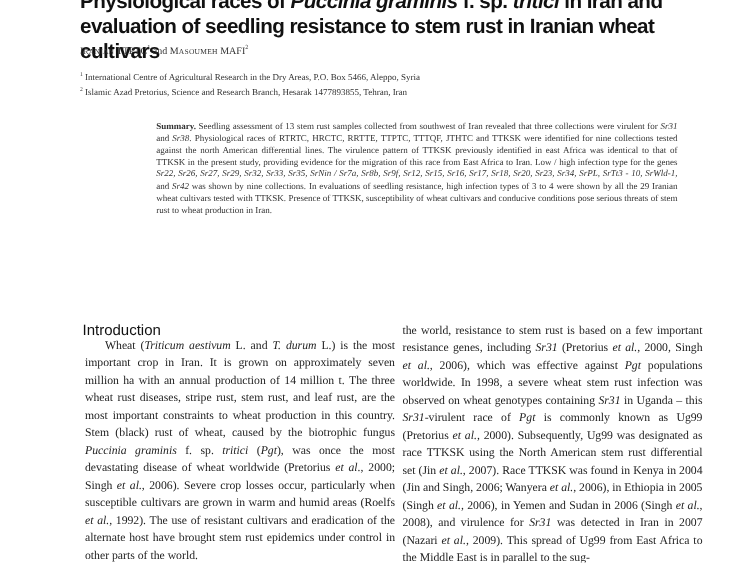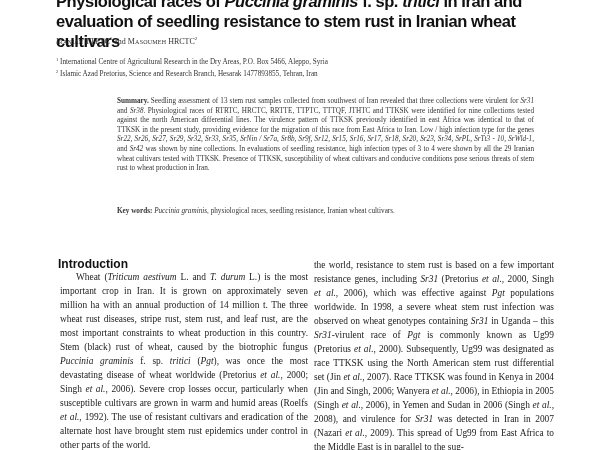--- a/index.html
+++ b/index.html
@@ -1,65 +1,62 @@
 <!DOCTYPE html>
 <html><head>
   <meta charset="utf-8">
   <style>
     html, body { margin: 0; padding: 0; background: #ffffff; }
     body { width: 600px; height: 450px; overflow: hidden; position: relative; color: #1a1a1a; }
-    .page { position: absolute; left: 4px; top: 0; width: 547px; height: 450px; }
+    .page { position: absolute; left: 12px; top: 0; width: 547px; height: 450px; }
     .title { position: absolute; left: 52px; top: -9px; width: 520px; font-family: "Liberation Sans", sans-serif; font-weight: bold; font-size: 16.5px; line-height: 20px; letter-spacing: -0.45px; color: #111; }
     .title i { font-style: italic; }
     .authors { position: absolute; left: 52px; top: 36px; font-family: "Liberation Serif", serif; font-size: 8px; color: #333; }
     .authors .sc { font-variant: small-caps; letter-spacing: 0.2px; }
     .authors sup { font-size: 5px; }
     .affil { position: absolute; left: 52px; top: 55px; font-family: "Liberation Serif", serif; font-size: 7.2px; line-height: 9px; color: #333; }
     .affil sup { font-size: 4.5px; }
     .summary { position: absolute; left: 113px; top: 97px; width: 417px; font-family: "Liberation Serif", serif; font-size: 7.2px; line-height: 9.6px; text-align: justify; color: #333; }
     .summary b { font-weight: bold; }
     .summary i { font-style: italic; }
     .keywords { position: absolute; left: 113px; top: 207px; width: 420px; font-family: "Liberation Serif", serif; font-size: 7.2px; color: #333; }
     .keywords b { font-weight: bold; }
-    .section-head { position: absolute; left: 54px; top: 257px; font-family: "Liberation Sans", sans-serif; font-weight: bold; font-size: 12px; color: #111; }
+    .section-head { position: absolute; left: 54px; top: 257px; font-family: "Liberation Sans", sans-serif; font-weight: normal; font-size: 12px; color: #111; }
     .col { position: absolute; font-family: "Liberation Serif", serif; font-size: 9.4px; line-height: 14px; text-align: justify; color: #222; }
     .col-left { left: 56px; top: 270px; width: 248px; text-indent: 16px; }
     .col-right { left: 310px; top: 258px; width: 240px; }
     .col i { }
   </style>
 </head>
 <body>
 
 <div class="page">
 
   <div class="title">
     <span>Physiological races of </span><i>Puccinia graminis</i><span> f. sp. </span><i>tritici</i><span> in Iran and</span><br>
     <span>evaluation of seedling resistance to stem rust in Iranian wheat cultivars</span>
   </div>
 
   <div class="authors">
     <span class="sc">Iranian</span>
     <span>TTPTC</span><sup>1</sup>
     <span>and</span>
     <span class="sc">Masoumeh</span>
-    <span>HRCTC</span><sup>2</sup>
+    <span>MAFI</span><sup>2</sup>
   </div>
 
   <div class="affil">
     <div><sup>1</sup> <span>International Centre of Agricultural Research in the Dry Areas, P.O. Box 5466, Aleppo, Syria</span></div>
     <div><sup>2</sup> <span>Islamic Azad Pretorius, Science and Research Branch, Hesarak 1477893855, Tehran, Iran</span></div>
   </div>
 
   <div class="summary">
     <b>Summary.</b><span> Seedling assessment of 13 stem rust samples collected from southwest of Iran revealed that three collections were virulent for </span><i>Sr31</i><span> and </span><i>Sr38</i><span>. Physiological races of RTRTC, HRCTC, RRTTE, TTPTC, TTTQF, JTHTC and TTKSK were identified for nine collections tested against the north American differential lines. The virulence pattern of TTKSK previously identified in east Africa was identical to that of TTKSK in the present study, providing evidence for the migration of this race from East Africa to Iran. Low / high infection type for the genes </span><i>Sr22, Sr26, Sr27, Sr29, Sr32, Sr33, Sr35, SrNin / Sr7a, Sr8b, Sr9f, Sr12, Sr15, Sr16, Sr17, Sr18, Sr20, Sr23, Sr34, SrPL, SrTt3 - 10, SrWld-1,</i><span> and </span><i>Sr42</i><span> was shown by nine collections. In evaluations of seedling resistance, high infection types of 3 to 4 were shown by all the 29 Iranian wheat cultivars tested with TTKSK. Presence of TTKSK, susceptibility of wheat cultivars and conducive conditions pose serious threats of stem rust to wheat production in Iran.</span>
   </div>
 
-  <div class="keywords">
-    <b>Key words:</b> <i>Puccinia graminis</i><span>, physiological races, seedling resistance, Iranian wheat cultivars.</span>
-  </div>
 
   <div class="section-head">Introduction</div>
 
   <div class="col col-left">
     <span>Wheat (</span><i>Triticum aestivum</i><span> L. and </span><i>T. durum</i><span> L.) is the most important crop in Iran. It is grown on approximately seven million ha with an annual production of 14 million t. The three wheat rust diseases, stripe rust, stem rust, and leaf rust, are the most important constraints to wheat production in this country. Stem (black) rust of wheat, caused by the biotrophic fungus </span><i>Puccinia graminis</i><span> f. sp. </span><i>tritici</i><span> (</span><i>Pgt</i><span>), was once the most devastating disease of wheat worldwide (Pretorius </span><i>et al.</i><span>, 2000; Singh </span><i>et al.</i><span>, 2006). Severe crop losses occur, particularly when susceptible cultivars are grown in warm and humid areas (Roelfs </span><i>et al.</i><span>, 1992). The use of resistant cultivars and eradication of the alternate host have brought stem rust epidemics under control in other parts of the world.</span>
   </div>
 
   <div class="col col-right">
     <span>the world, resistance to stem rust is based on a few important resistance genes, including </span><i>Sr31</i><span> (Pretorius </span><i>et al.</i><span>, 2000, Singh </span><i>et al.</i><span>, 2006), which was effective against </span><i>Pgt</i><span> populations worldwide. In 1998, a severe wheat stem rust infection was observed on wheat genotypes containing </span><i>Sr31</i><span> in Uganda – this </span><i>Sr31</i><span>-virulent race of </span><i>Pgt</i><span> is commonly known as Ug99 (Pretorius </span><i>et al.</i><span>, 2000). Subsequently, Ug99 was designated as race TTKSK using the North American stem rust differential set (Jin </span><i>et al.</i><span>, 2007). Race TTKSK was found in Kenya in 2004 (Jin and Singh, 2006; Wanyera </span><i>et al.</i><span>, 2006), in Ethiopia in 2005 (Singh </span><i>et al.</i><span>, 2006), in Yemen and Sudan in 2006 (Singh </span><i>et al.</i><span>, 2008), and virulence for </span><i>Sr31</i><span> was detected in Iran in 2007 (Nazari </span><i>et al.</i><span>, 2009). This spread of Ug99 from East Africa to the Middle East is in parallel to the sug-</span>
   </div>

